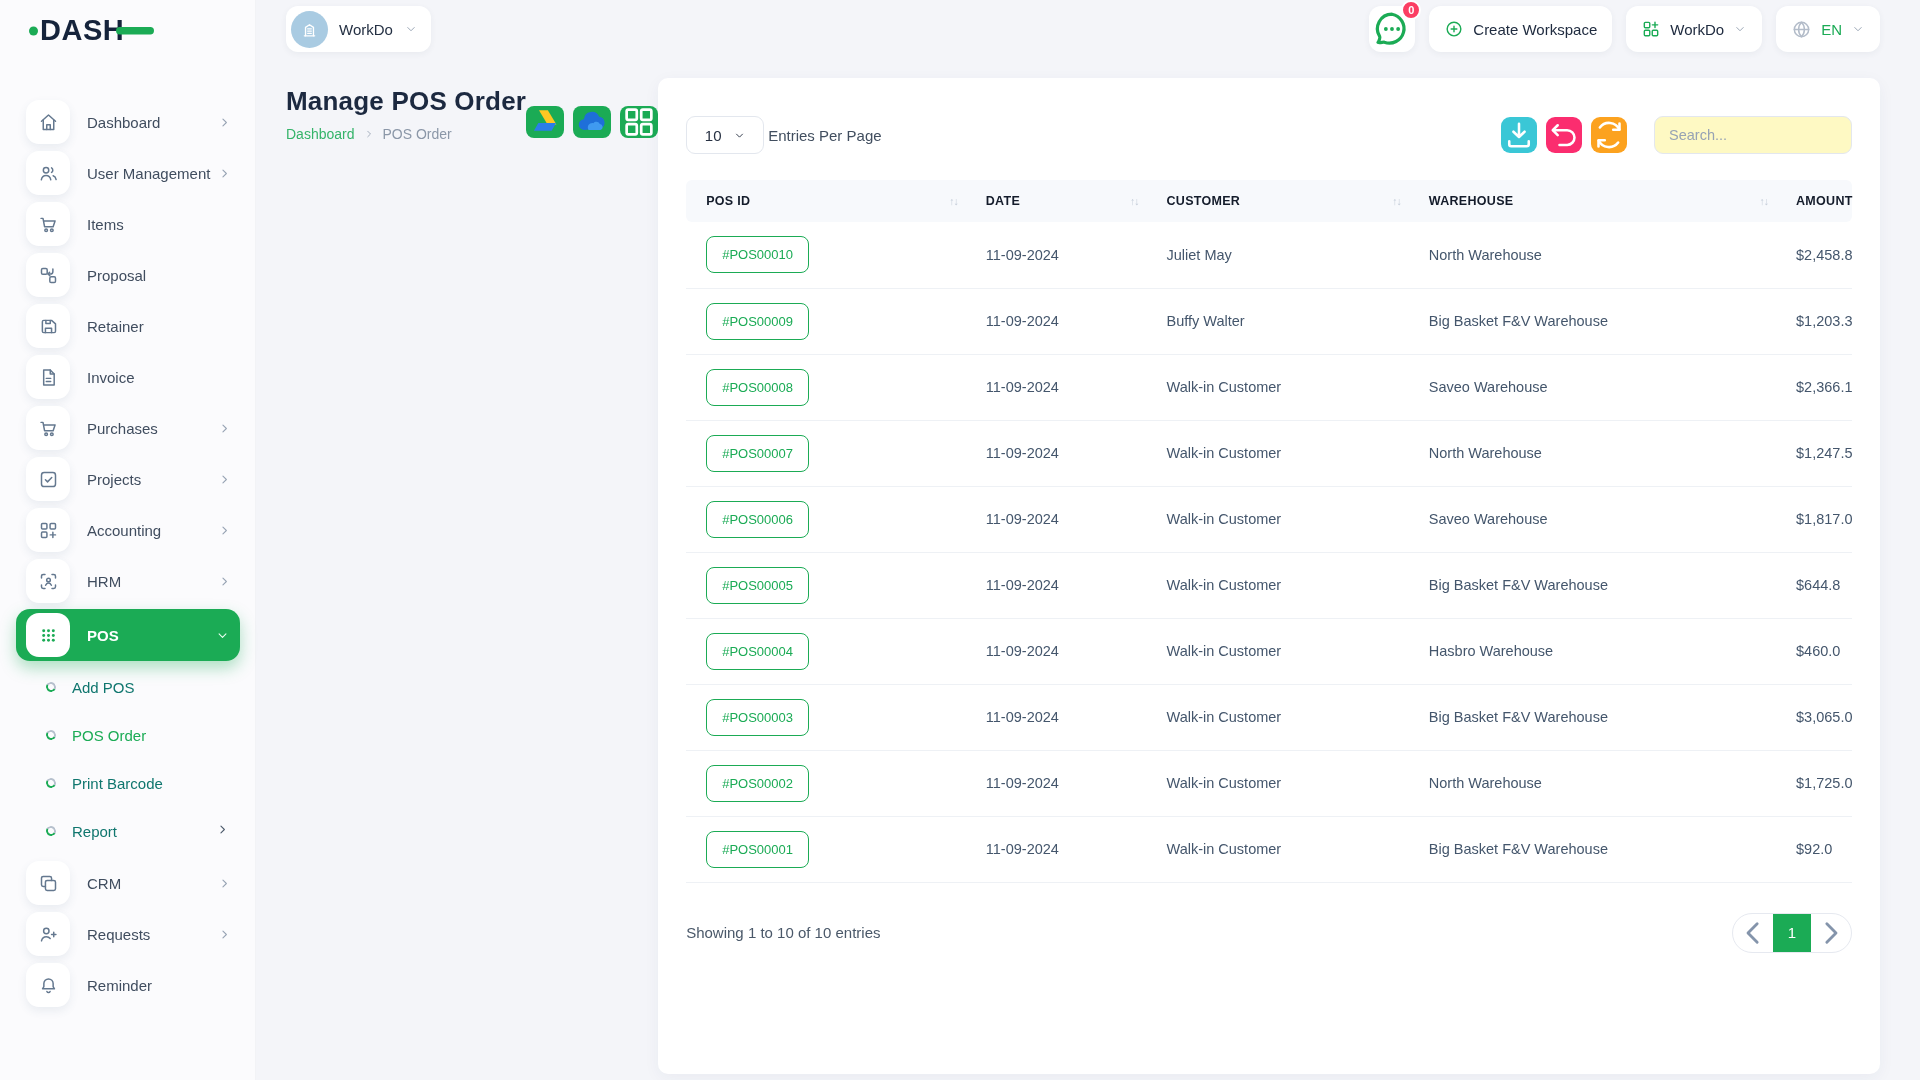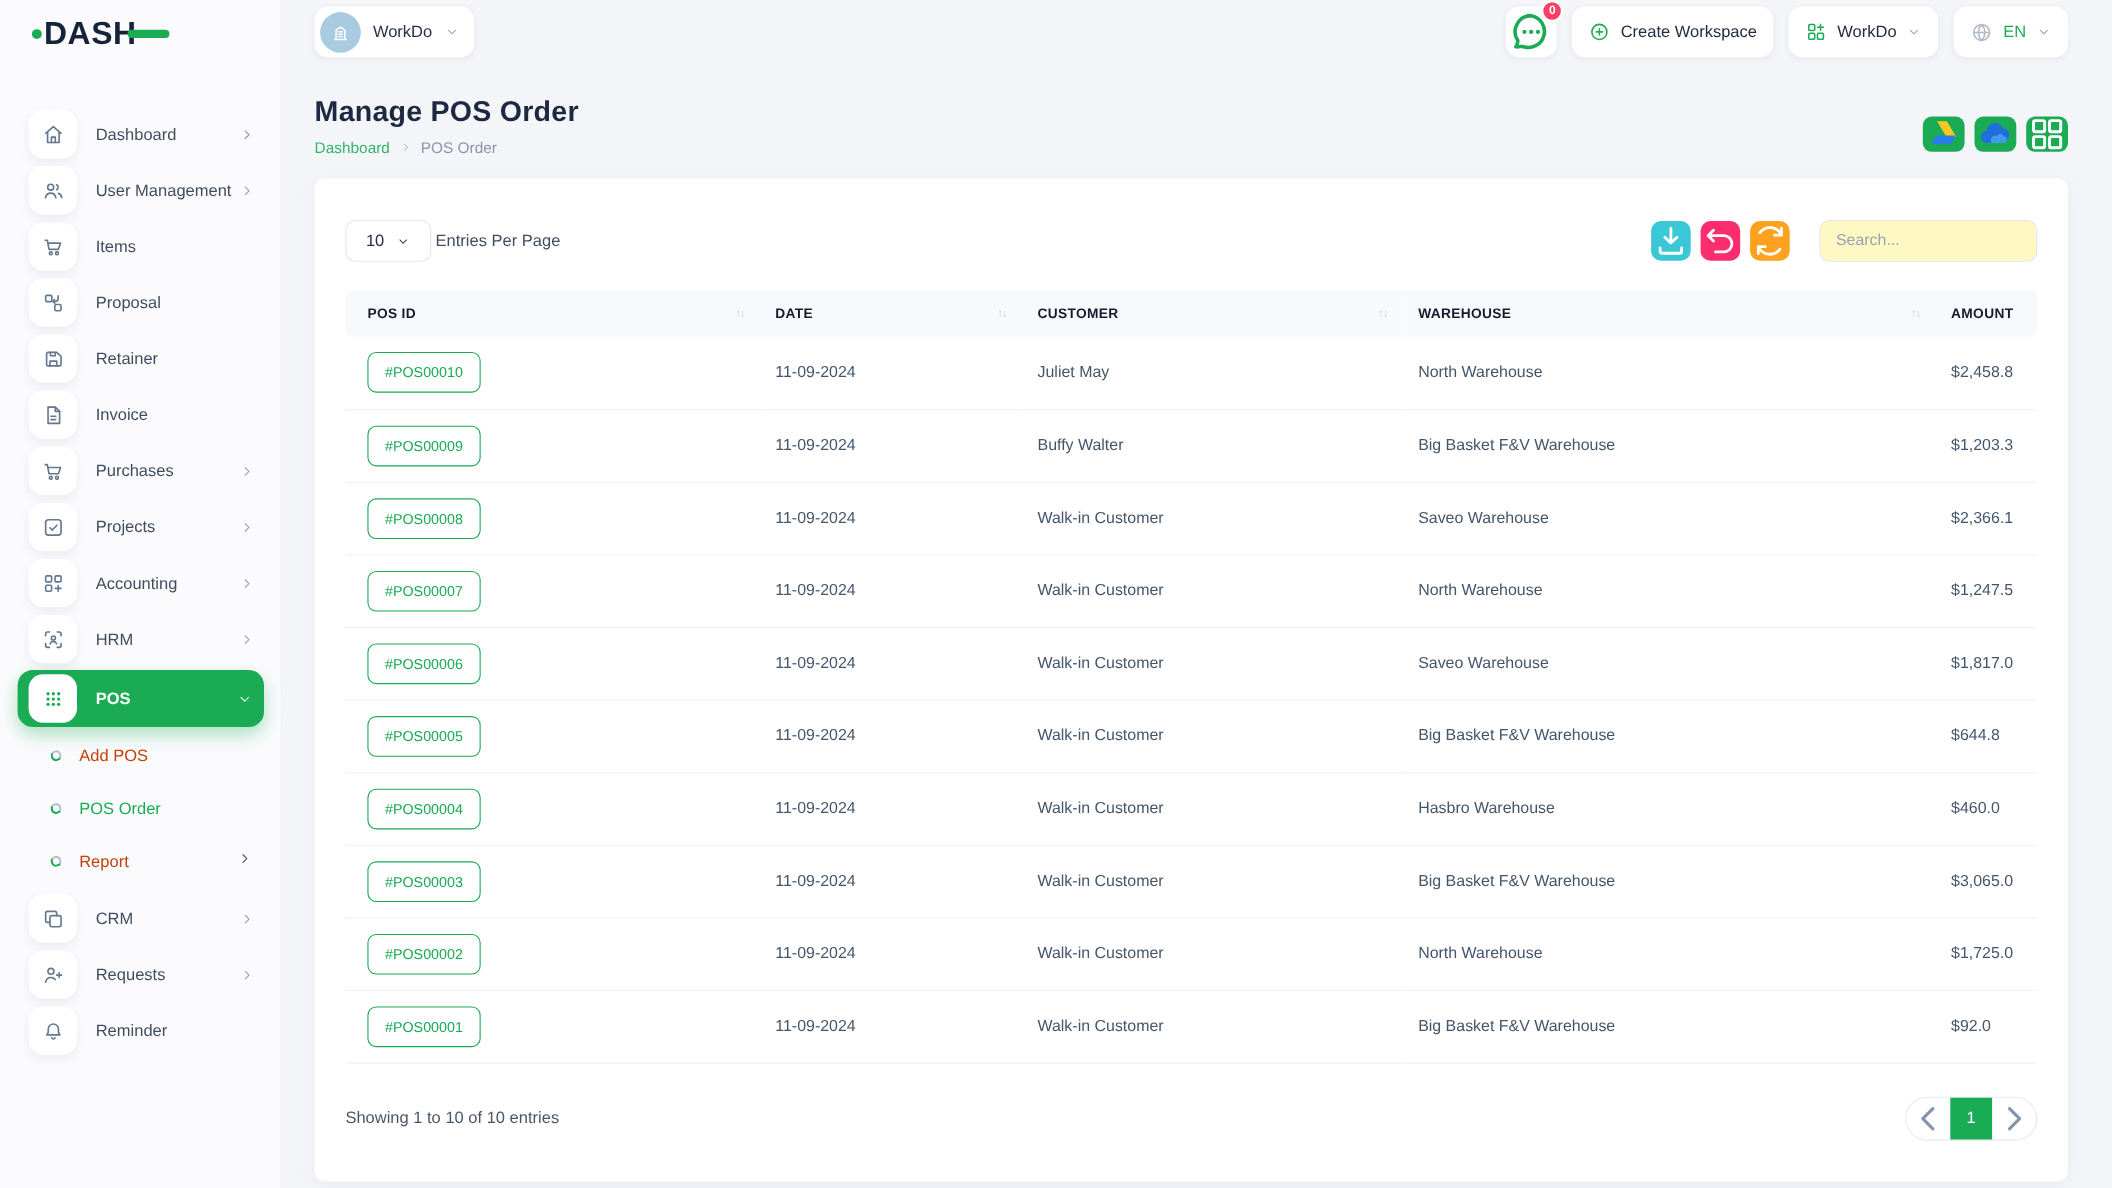--- a/index.html
+++ b/index.html
@@ -22,21 +22,21 @@
   .icon-card .ic, .icon-card svg { width:21px; height:21px; display:block; }
   .side-item .lbl { margin-left:17px; font-size:15px; font-weight:500; color:#404d5f; white-space:nowrap; }
   .side-item .chev { margin-left:auto; margin-right:10px; color:#96a2b3; display:flex; }
   .chev svg { width:15px; height:15px; }
   .side-item.active { background:var(--primary-green); height:52px; margin:2px 16px; box-shadow:0 7px 16px rgba(27,171,85,.35); }
   .side-item.active .icon-card { color:var(--primary-green); box-shadow:none; }
   .side-item.active .lbl { color:#fff; font-weight:700; }
   .side-item.active .chev { color:#eafff2; }
   .side-sub { display:flex; align-items:center; height:48px; padding-left:46px; cursor:pointer; }
   .bullet { width:10px; height:10px; border-radius:50%; border:2px solid #b6c0cd; border-left-color:var(--primary-green); border-bottom-color:var(--primary-green); transform:rotate(-15deg); flex:none; }
-  .side-sub .lbl { margin-left:16px; font-size:15px; color:#c2410c; }
+  .side-sub .lbl { margin-left:16px; font-size:15px; color:#0f766e; }
   .side-sub.active .lbl { color:var(--primary-green); }
   .side-sub .chev { margin-left:auto; margin-right:26px; color:#4a5869; }
 
   
   .main { flex:1; display:flex; flex-direction:column; padding:0 40px 0 30px; min-width:0; }
   .topbar { height:58px; display:flex; align-items:center; flex:none; }
   .ws-pill { background:#fff; border-radius:12px; height:46px; display:flex; align-items:center; padding:0 13px 0 5px; box-shadow:0 2px 6px rgba(44,63,88,.06); cursor:pointer; }
   .ws-avatar { width:37px; height:37px; border-radius:50%; background:#a9cbe2; color:#fff; display:flex; align-items:center; justify-content:center; }
   .ws-avatar svg { width:19px; height:19px; }
   .ws-label { margin:0 11px 0 11px; font-size:15px; font-weight:500; color:#243043; }
@@ -44,21 +44,21 @@
   .topbar-right { margin-left:auto; display:flex; align-items:center; gap:14px; }
   .icon-btn-white { width:46px; height:46px; border-radius:12px; background:#fff; position:relative; display:flex; align-items:center; justify-content:center; color:var(--primary-green); box-shadow:0 2px 6px rgba(44,63,88,.06); cursor:pointer; border:none; }
   .icon-btn-white svg { width:22px; height:22px; }
   .noti-badge { position:absolute; top:-6px; right:-6px; min-width:20px; height:20px; padding:0 4px; border-radius:10px; background:var(--badge-red); color:#fff; font-size:11px; font-weight:700; display:flex; align-items:center; justify-content:center; border:2px solid #fff; }
   .pill-btn { height:46px; border-radius:12px; background:#fff; display:flex; align-items:center; padding:0 15px; gap:9px; font-size:15px; font-weight:500; color:#202c40; box-shadow:0 2px 6px rgba(44,63,88,.06); cursor:pointer; border:none; font-family:inherit; }
   .pill-btn .ic-green { color:var(--primary-green); display:flex; } .pill-btn .ic-green svg { width:20px; height:20px; }
   .pill-btn .ic-gray { color:#b3bcc9; display:flex; } .pill-btn .ic-gray svg { width:21px; height:21px; }
   .lang-txt { color:var(--primary-green); font-weight:400; }
 
   
-  .content { flex:1; display:flex; flex-direction:column; min-height:0; }
+  .content { flex:1; display:flex; flex-direction:row; min-height:0; }
   .page-head { display:flex; justify-content:space-between; align-items:flex-start; margin-top:28px; flex:none; }
   .page-title { font-size:26px; font-weight:700; color:#1c2940; letter-spacing:.2px; }
   .breadcrumb { margin-top:9px; display:flex; align-items:center; gap:8px; font-size:14px; }
   .bc-home { color:#35b46a; cursor:pointer; text-decoration:none; }
   .bc-sep { color:#98a4b5; display:flex; } .bc-sep svg { width:12px; height:12px; }
   .bc-cur { color:#8b97a8; }
   .quick-actions { display:flex; gap:9px; margin-top:20px; }
   .qa-btn { width:38px; height:32px; border-radius:8px; background:var(--primary-green); border:none; display:flex; align-items:center; justify-content:center; color:#fff; cursor:pointer; }
   .qa-btn svg { width:17px; height:17px; }
 
@@ -286,20 +286,24 @@
             </svg>
           </span>
         </div>
         <div class="side-sub">
           <span class="bullet"></span>
           <span class="lbl">Add POS</span>
         </div>
         <div class="side-sub active">
           <span class="bullet"></span>
           <span class="lbl">POS Order</span>
+        </div>
+        <div class="side-sub">
+          <span class="bullet"></span>
+          <span class="lbl">Print Barcode</span>
         </div>
         <div class="side-sub">
           <span class="bullet"></span>
           <span class="lbl">Report</span>
           <span class="chev"><svg viewBox="0 0 24 24" fill="none" stroke="currentColor" stroke-width="1.7" stroke-linecap="round" stroke-linejoin="round">
               <path d="m9.5 6.5 5.5 5.5-5.5 5.5"></path>
             </svg></span>
         </div>
         <div class="side-item">
           <span class="icon-card">

